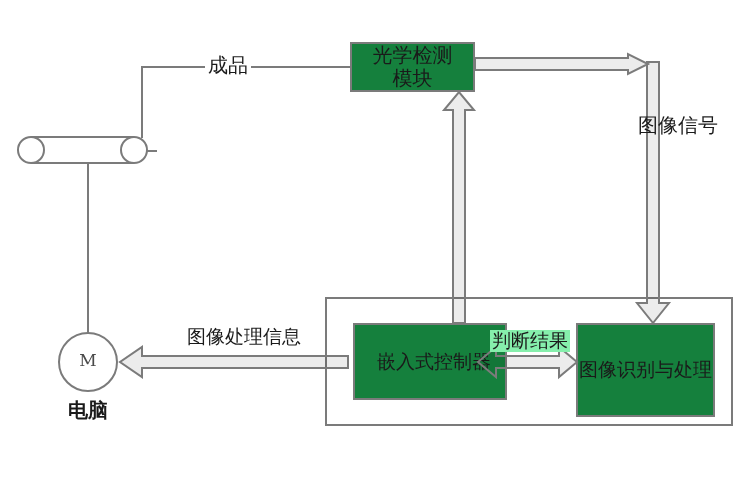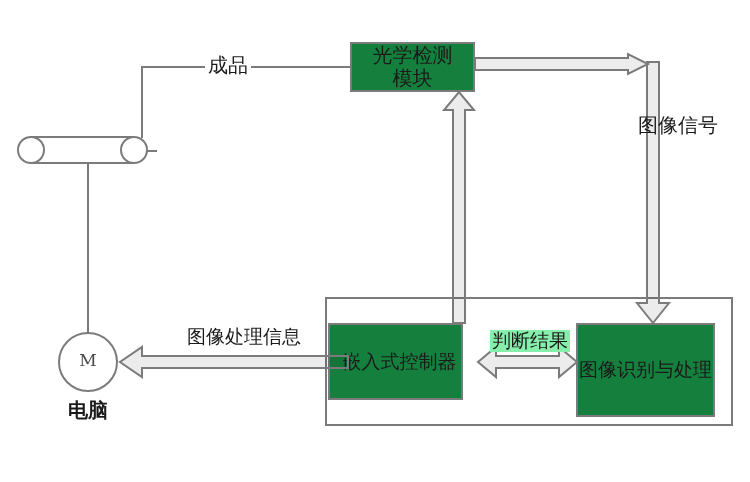--- a/index.html
+++ b/index.html
@@ -33,21 +33,21 @@
     z-index: 1;
     text-align: center;
   }
   #outer-box {
     left: 325px; top: 297px;
     width: 408px; height: 129px;
     background: transparent;
     z-index: 0;
   }
   #optical-box    { left: 350px; top: 42px;  width: 125px; height: 50px; font-size: 20px; line-height: 23px; }
-  #controller-box { left: 328px; top: 323px; width: 135px; height: 77px; font-size: 19px; padding-left: 8px; }
+  #controller-box { left: 353px; top: 323px; width: 154px; height: 77px; font-size: 19px; padding-left: 8px; }
   #recognition-box{ left: 576px; top: 323px; width: 139px; height: 94px; font-size: 19px; }
   
   .lbl {
     position: absolute;
     color: #1a1a1a;
     white-space: nowrap;
     transform: translateX(-50%);
     z-index: 3;
     font-size: 20px;
     line-height: 1.15;

